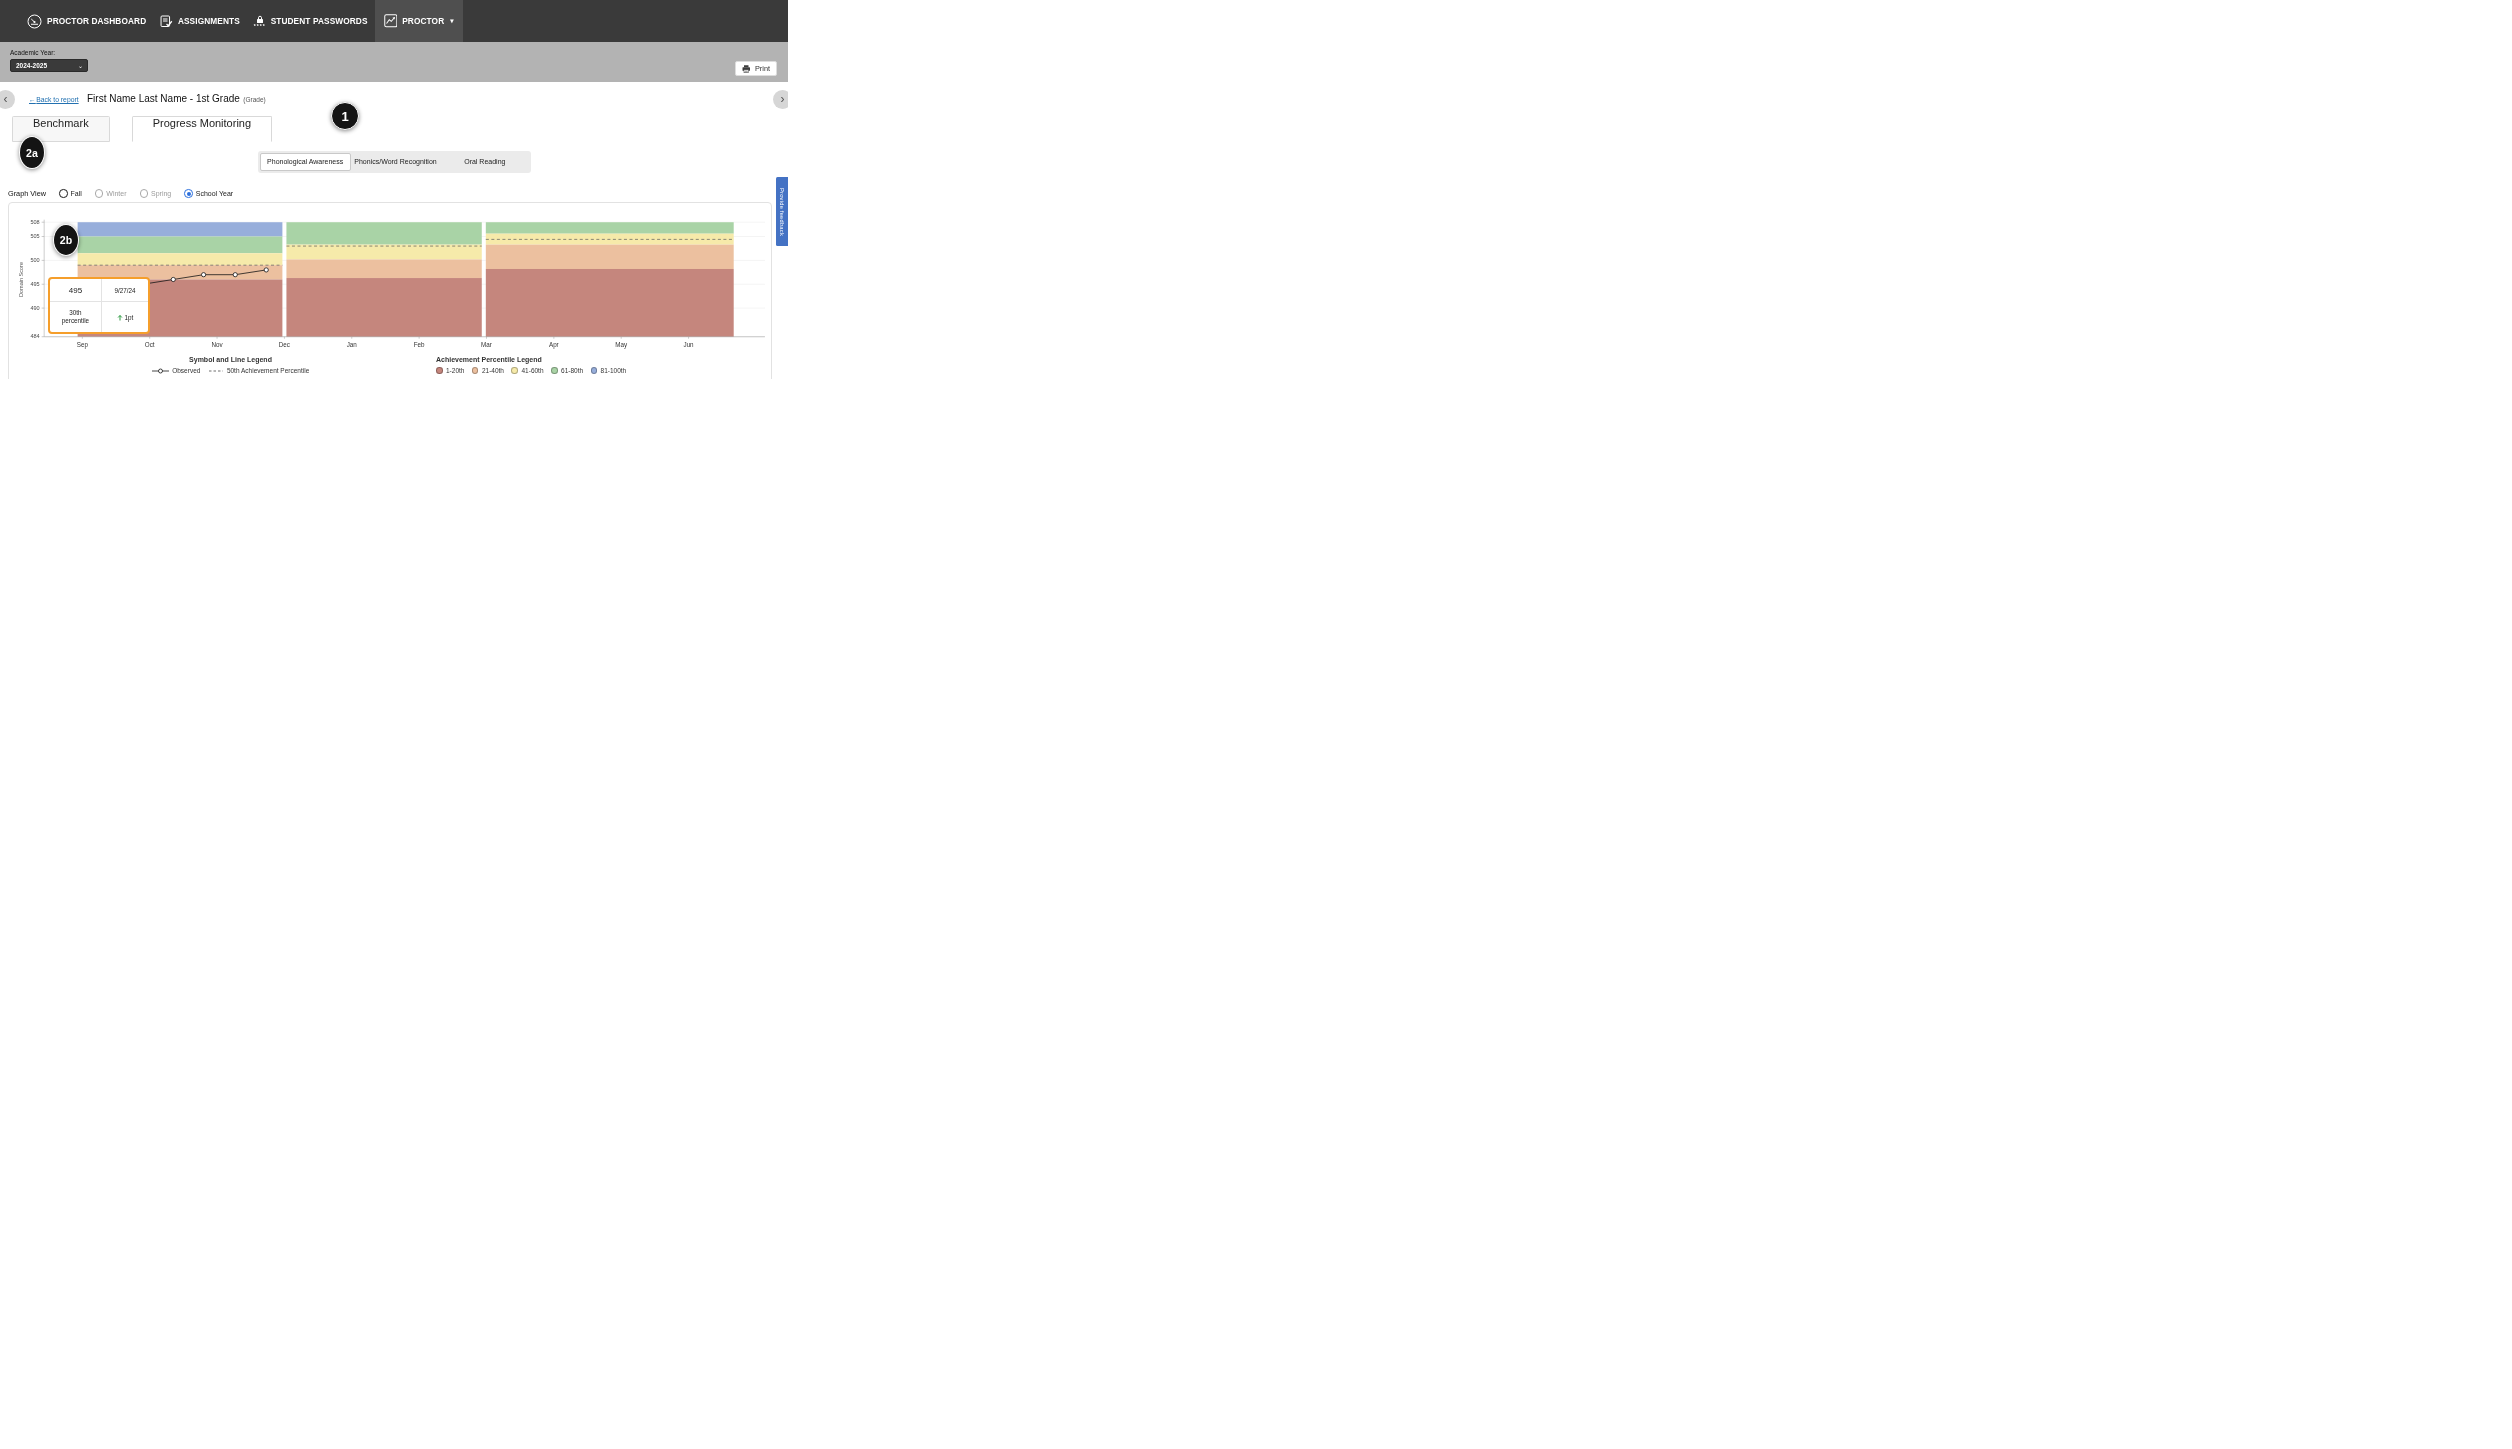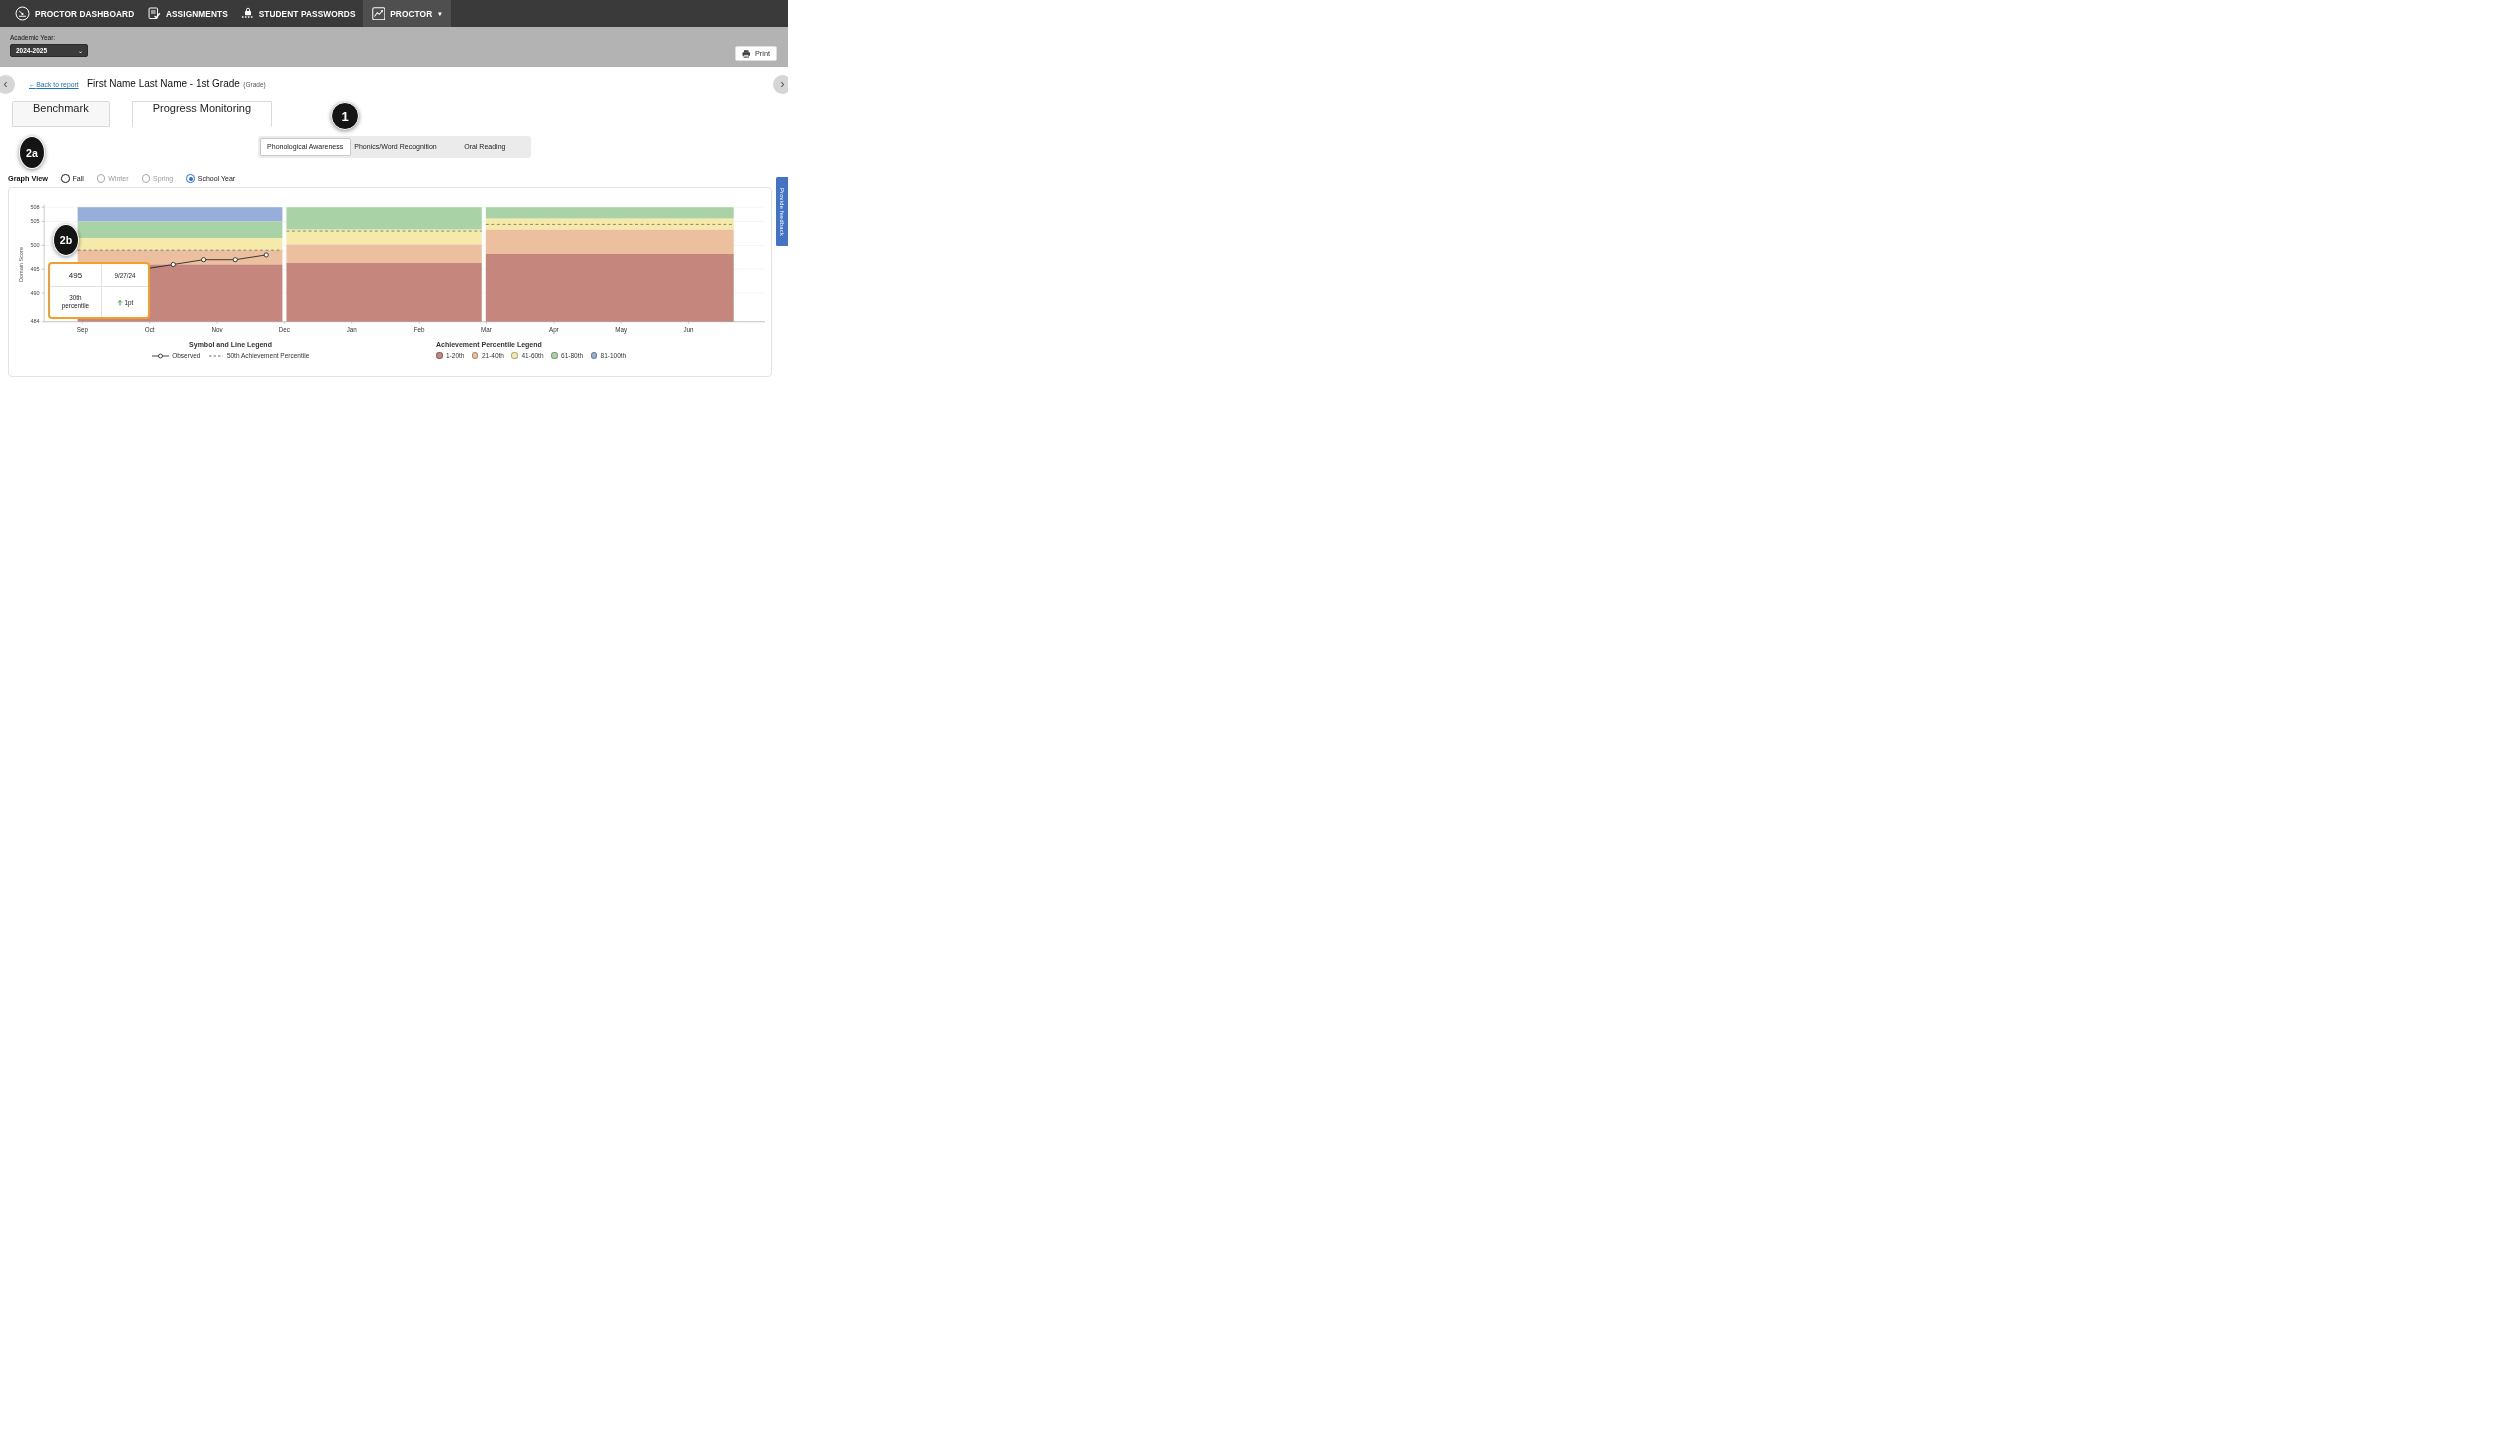--- a/index.html
+++ b/index.html
@@ -8,21 +8,21 @@
     --link-blue:#2271B1;
     --feedback-blue:#4472C4;
   }
   *{box-sizing:border-box}
   html,body{margin:0;padding:0}
   body{
     width:788px;height:379px;position:relative;overflow:hidden;background:#fff;
     font-family:"Liberation Sans",sans-serif;color:#1a1a1a;
   }
   
-  .topnav{height:27px;background:#3a3a3a;display:flex;align-items:stretch;padding-left:8px}
+  .topnav{height:42px;background:#3a3a3a;display:flex;align-items:stretch;padding-left:20px}
   .nav-item{display:flex;align-items:center;gap:5px;padding:0 7px;color:#fff;
     font-size:8.3px;font-weight:600;letter-spacing:0.1px;cursor:pointer;white-space:nowrap}
   .nav-item.active{background:#4f4f4f;padding:0 9px}
   .nav-icon{display:flex;align-items:center;justify-content:center}
   .lock-stack{flex-direction:column;gap:0}
   .masked{font-size:5px;letter-spacing:1px;line-height:4px;color:#fff;margin-top:0.5px}
   .nav-caret{font-size:6.5px;margin-left:1px}
   
   .toolbar{position:relative;height:40px;background:#b3b3b3;padding:7px 10px 0}
   .ay-label{display:block;font-size:6.5px;color:#111;margin-bottom:2.5px}
@@ -56,21 +56,21 @@
   #badge-2a{left:19px;top:136px;width:26px;height:33px;font-size:10.6px}
   #badge-2b{left:53px;top:224px;width:26px;height:32px;font-size:10.6px}
   
   .subtab-row{position:relative;height:33px}
   .subtabs{position:absolute;left:258px;top:9px;width:273px;height:21.6px;background:#ebebeb;
     border-radius:3px;display:flex;padding:1.5px}
   .subtab{flex:1;display:flex;align-items:center;justify-content:center;font-size:7px;color:#222;cursor:pointer}
   .subtab.active{background:#fff;border:0.5px solid #c9c9c9;border-radius:2px}
   
   .graph-row{display:flex;align-items:center;gap:13px;padding-left:8px;margin-top:13px;height:11px}
-  .graph-view-label{font-size:7.3px;font-weight:bold;color:#111}
+  .graph-view-label{font-size:7.3px;font-weight:normal;color:#111}
   .radio-option{display:flex;align-items:center;gap:3px;font-size:7px;color:#1a1a1a;cursor:pointer}
   .radio{width:8.5px;height:8.5px;border:1px solid #1a1a1a;border-radius:50%;background:#fff;
     display:flex;align-items:center;justify-content:center;flex:0 0 8.5px}
   .radio-option.disabled{color:#9b9b9b}
   .radio-option.disabled .radio{border-color:#a8a8a8}
   .radio-option.selected .radio{border-color:var(--radio-blue)}
   .radio-option.selected .radio::after{content:"";width:4px;height:4px;border-radius:50%;background:var(--radio-blue)}
   
   .chart-panel{position:relative;width:764px;height:190px;margin:3px 7px 0 8px;
     border:0.5px solid #e2e2e2;border-radius:4px;background:#fff}

